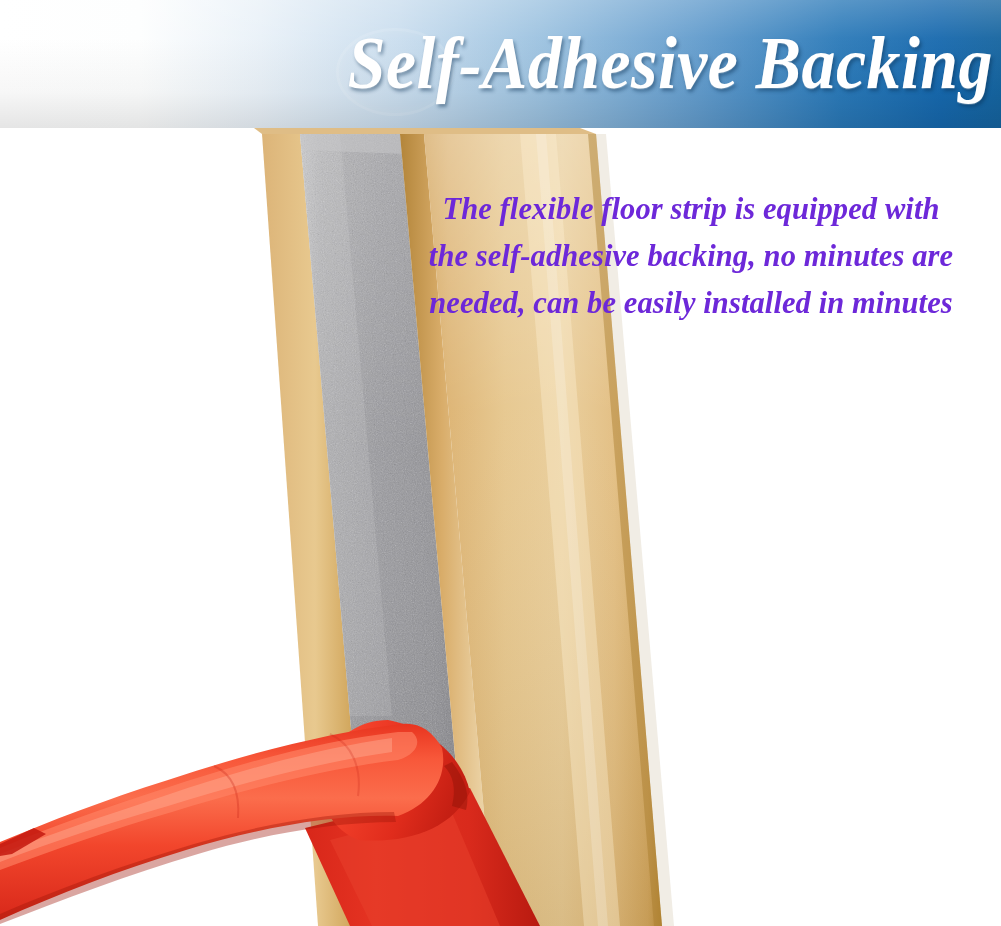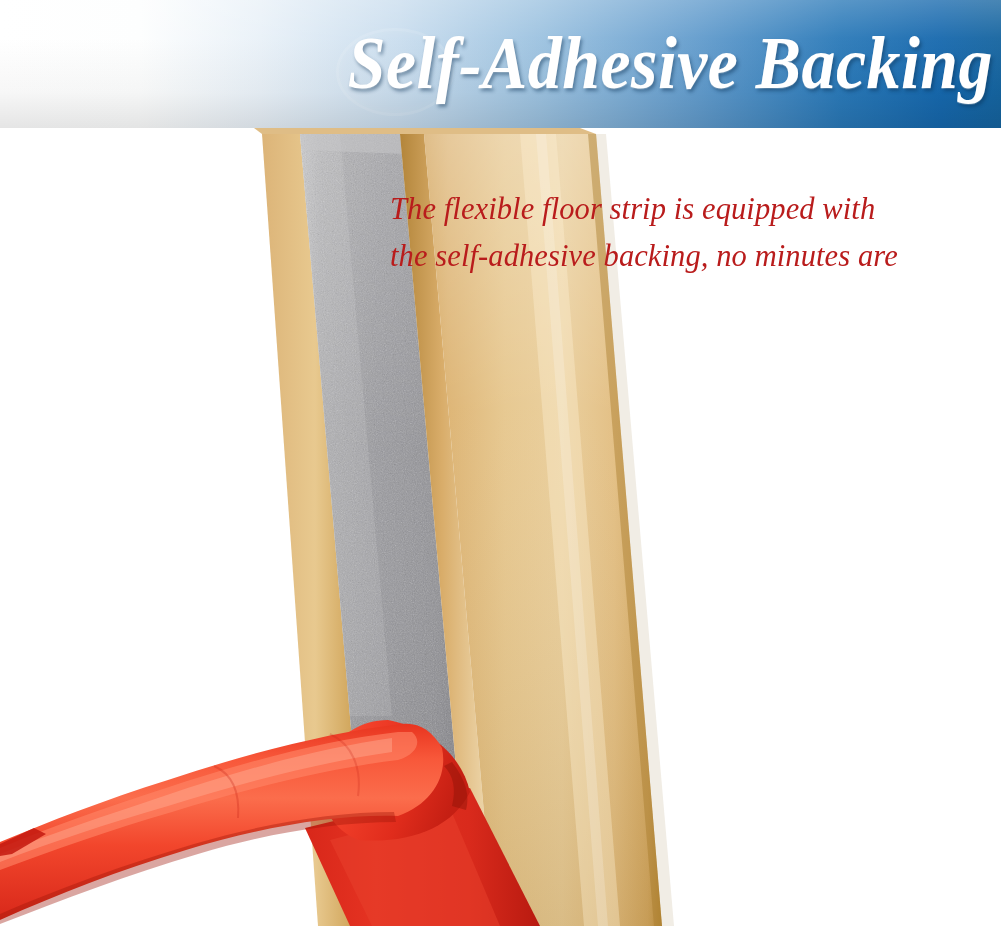--- a/index.html
+++ b/index.html
@@ -1,18 +1,18 @@
 <!DOCTYPE html>
 <html><head>
 <meta charset="utf-8">
 <style>
   html,body{margin:0;padding:0;background:#fff;}
   body{width:1001px;height:926px;overflow:hidden;
        font-family:"Liberation Serif",serif;}
-  #page{position:relative;width:1001px;height:926px;background:#ffffff;}
+  #page{position:relative;width:1001px;height:926px;background:#ffffff;text-align:center;}
 
   
   .banner{position:absolute;left:0;top:0;width:1001px;height:128px;
           background:linear-gradient(to right,#ffffff 0%,#fdfefe 14%,#e9f1f8 26%,
                      #c9ddee 40%,#9cc2e0 54%,#619bcc 70%,#2a79b8 84%,#1668ad 94%,#15649f 100%);
           overflow:hidden;}
   .banner-sheen{position:absolute;left:0;top:0;width:100%;height:100%;
           background:linear-gradient(to bottom,rgba(255,255,255,.22) 0%,rgba(255,255,255,.05) 30%,
                      rgba(0,0,0,.03) 72%,rgba(0,0,0,.10) 100%);pointer-events:none;}
   .banner-wm{position:absolute;left:336px;top:28px;width:112px;height:82px;
@@ -24,22 +24,22 @@
           color:#ffffff;white-space:nowrap;
           transform:scaleX(.93);transform-origin:right center;
           text-shadow:2px 3px 4px rgba(8,46,82,.45),0 1px 0 rgba(255,255,255,.35);}
 
   
   .stage{position:absolute;left:0;top:128px;width:1001px;height:798px;background:#fff;}
   .stage svg{display:block;}
 
   
   .copy{position:absolute;left:390px;top:186px;width:602px;
-        font-style:italic;font-weight:400;font-size:30.5px;line-height:47px;
-        color:#b91c1c;letter-spacing:.1px;}
+        font-style:italic;font-weight:700;font-size:30.5px;line-height:47px;
+        color:#6d28d9;letter-spacing:.1px;}
   .copy .ln{display:block;white-space:nowrap;}
 </style>
 </head>
 <body>
 
 <div id="page">
 
   <div class="banner">
     <div class="banner-wm"></div>
     <div class="banner-sheen"></div>
@@ -193,15 +193,16 @@
 
         <path d="M 452,634 C 466,652 470,668 466,682 L 452,678 C 456,662 454,648 444,638 Z" fill="#8e1207" opacity="0.45"></path>
       </g>
 
     </svg>
   </div>
 
   <div class="copy">
     <span class="ln">The flexible floor strip is equipped with</span>
     <span class="ln">the self-adhesive backing, no minutes are</span>
+    <span class="ln">needed, can be easily installed in minutes</span>
   </div>
 
 </div>
 
 </body></html>

